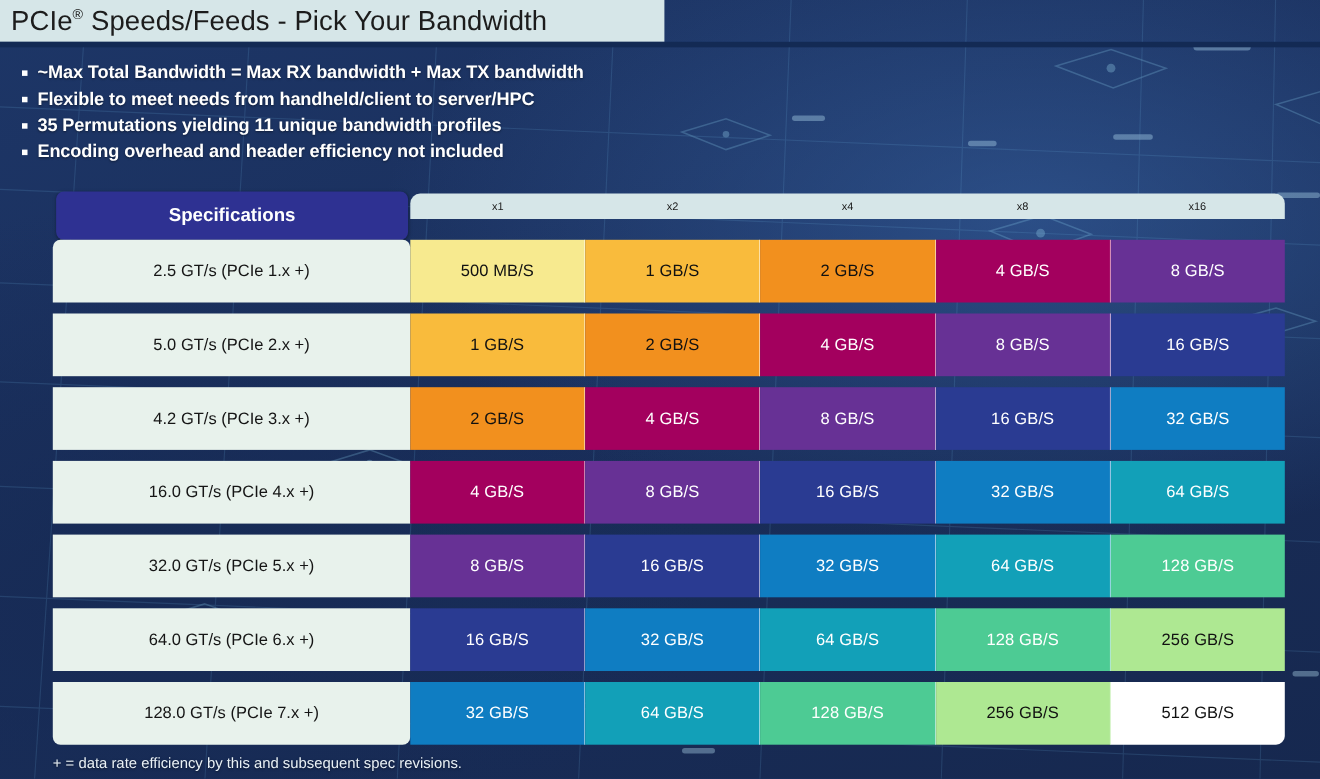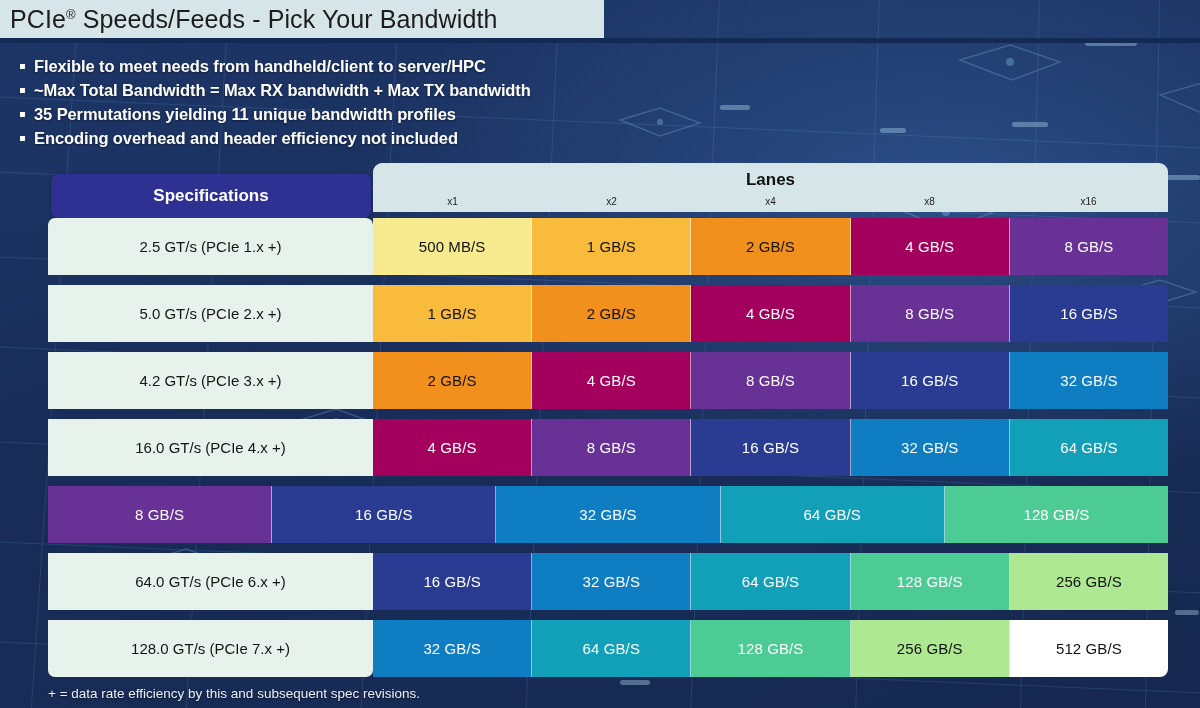--- a/index.html
+++ b/index.html
@@ -172,43 +172,42 @@
 </div>
 
 <div class="titlebar">
   <div class="ttl"><span>PCIe</span><sup>®</sup><span> Speeds/Feeds - Pick Your Bandwidth</span></div>
 </div>
 <div class="titlestrip"></div>
 
 <div class="bullets">
   <div class="b">
     <span class="sq"></span>
+    <span>~Max Total Bandwidth = Max RX bandwidth + Max TX bandwidth</span>
+  </div>
+  <div class="b">
+    <span class="sq"></span>
     <span>Flexible to meet needs from handheld/client to server/HPC</span>
-  </div>
-  <div class="b">
-    <span class="sq"></span>
-    <span>~Max Total Bandwidth = Max RX bandwidth + Max TX bandwidth</span>
   </div>
   <div class="b">
     <span class="sq"></span>
     <span>35 Permutations yielding 11 unique bandwidth profiles</span>
   </div>
   <div class="b">
     <span class="sq"></span>
     <span>Encoding overhead and header efficiency not included</span>
   </div>
 </div>
 
 <div class="table">
   <div class="thead">
     <div class="spec-head-wrap">
       <div class="spec-head">Specifications</div>
     </div>
     <div class="lanes-head">
-      <div class="lanes-title">Lanes</div>
       <div class="lanes-cols">
         <div>x1</div>
         <div>x2</div>
         <div>x4</div>
         <div>x8</div>
         <div>x16</div>
       </div>
     </div>
   </div>
   <div class="tbody" id="tbody">
@@ -246,20 +245,21 @@
         <div class="spec-cell">16.0 GT/s (PCIe 4.x +)</div>
         <div class="cells">
           <div class="cell" style="background: rgb(163, 0, 94); color: rgb(255, 255, 255);">4 GB/S</div>
           <div class="cell" style="background: rgb(103, 49, 149); color: rgb(255, 255, 255);">8 GB/S</div>
           <div class="cell" style="background: rgb(42, 59, 146); color: rgb(255, 255, 255);">16 GB/S</div>
           <div class="cell" style="background: rgb(15, 125, 194); color: rgb(255, 255, 255);">32 GB/S</div>
           <div class="cell" style="background: rgb(18, 160, 184); color: rgb(255, 255, 255);">64 GB/S</div>
         </div>
       </div>
       <div class="trow">
+        <div class="spec-cell">32.0 GT/s (PCIe 5.x +)</div>
         <div class="cells">
           <div class="cell" style="background: rgb(103, 49, 149); color: rgb(255, 255, 255);">8 GB/S</div>
           <div class="cell" style="background: rgb(42, 59, 146); color: rgb(255, 255, 255);">16 GB/S</div>
           <div class="cell" style="background: rgb(15, 125, 194); color: rgb(255, 255, 255);">32 GB/S</div>
           <div class="cell" style="background: rgb(18, 160, 184); color: rgb(255, 255, 255);">64 GB/S</div>
           <div class="cell" style="background: rgb(77, 203, 148); color: rgb(255, 255, 255);">128 GB/S</div>
         </div>
       </div>
       <div class="trow">
         <div class="spec-cell">64.0 GT/s (PCIe 6.x +)</div>

